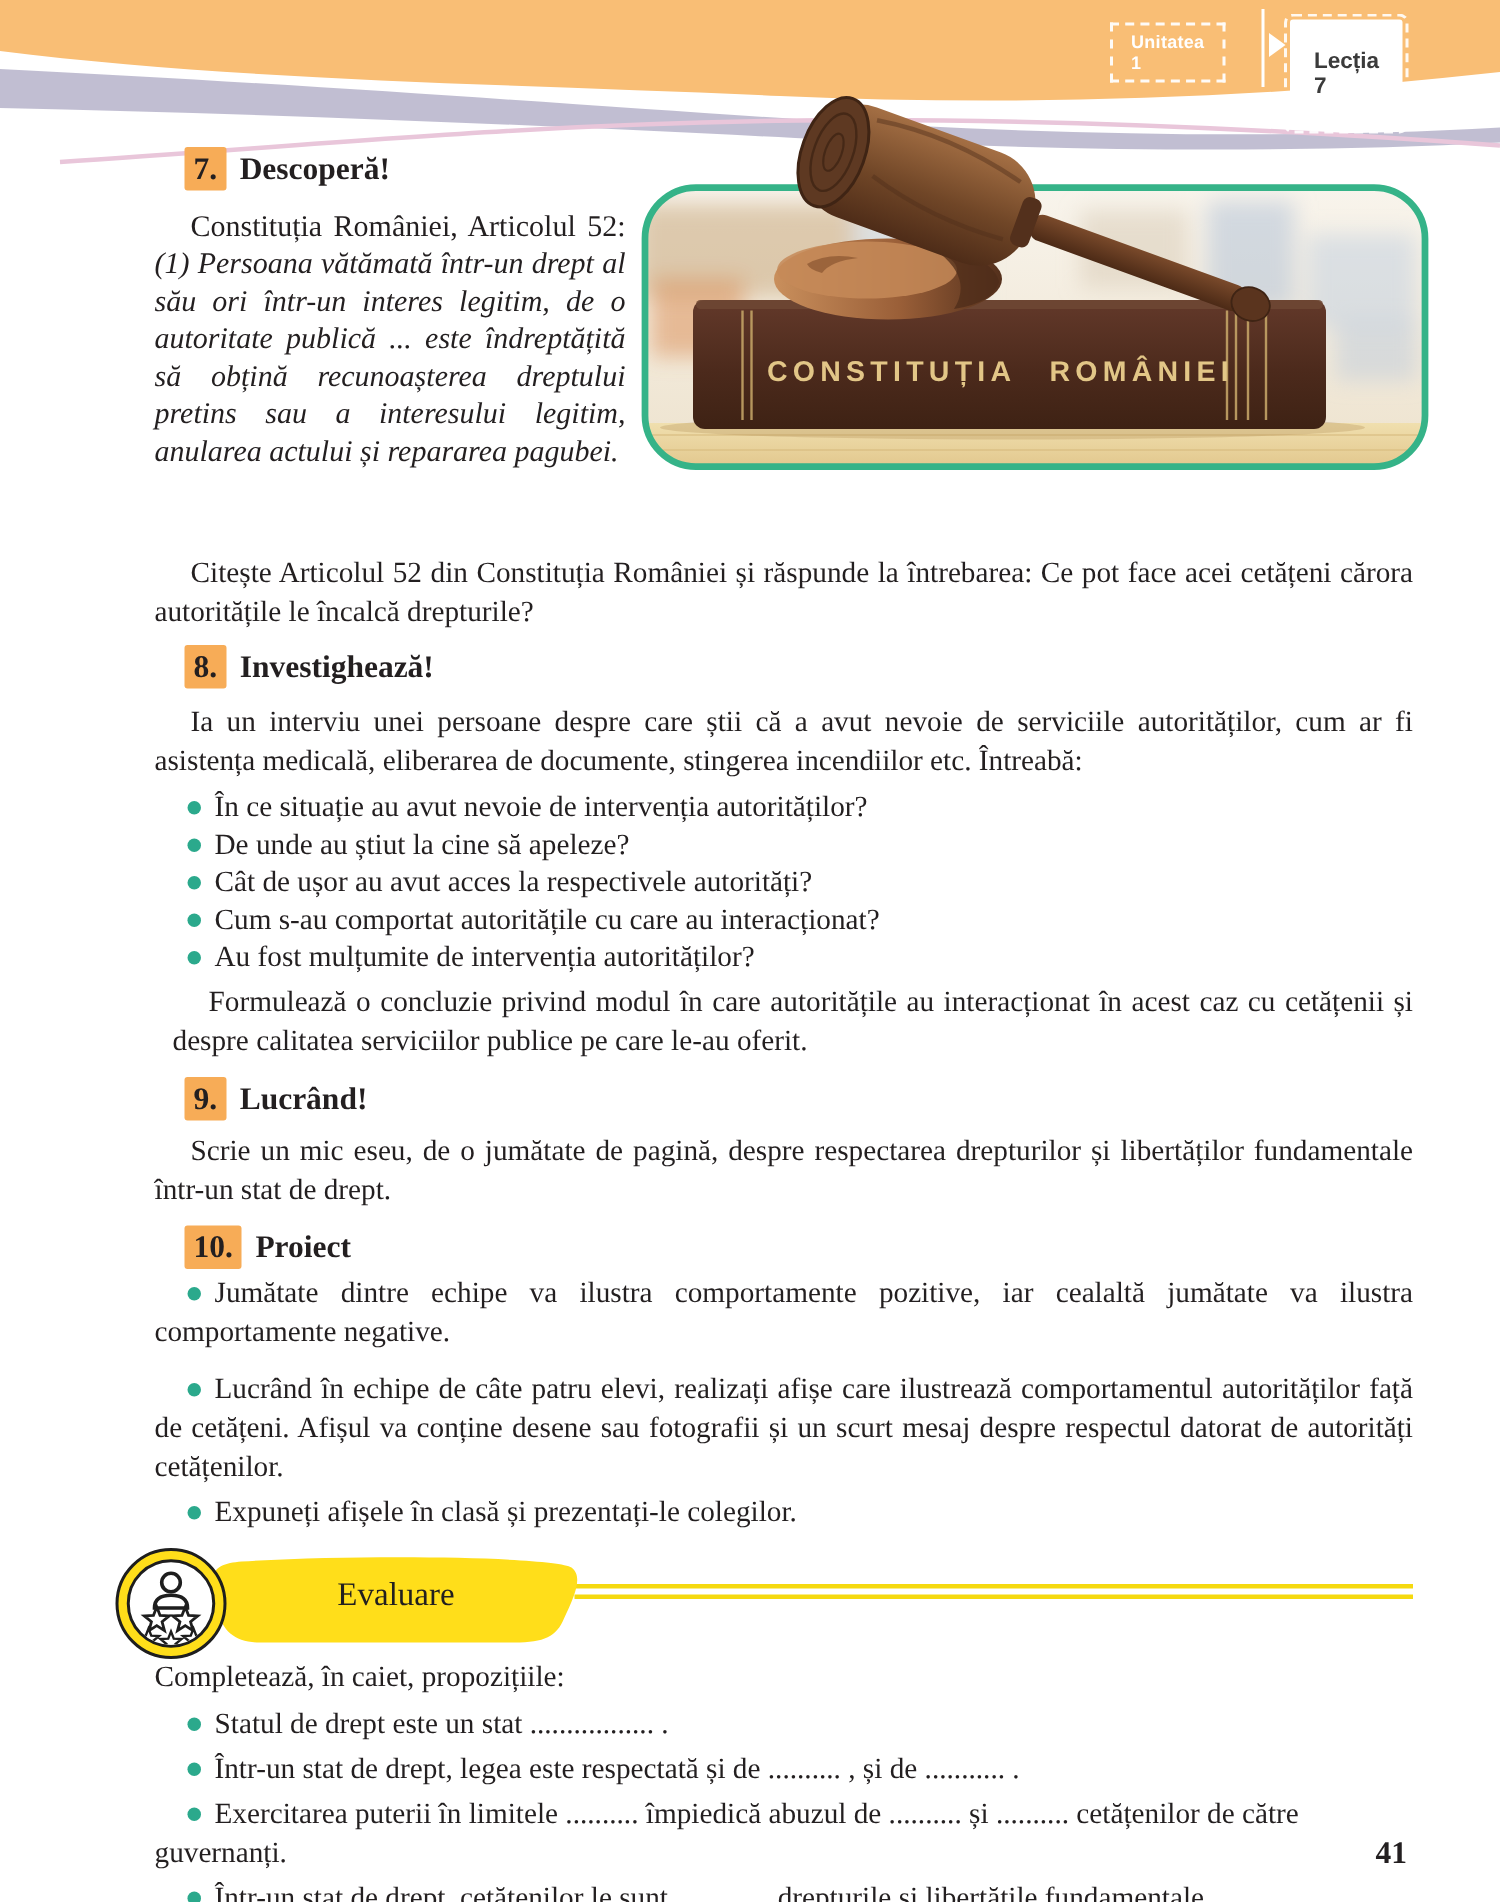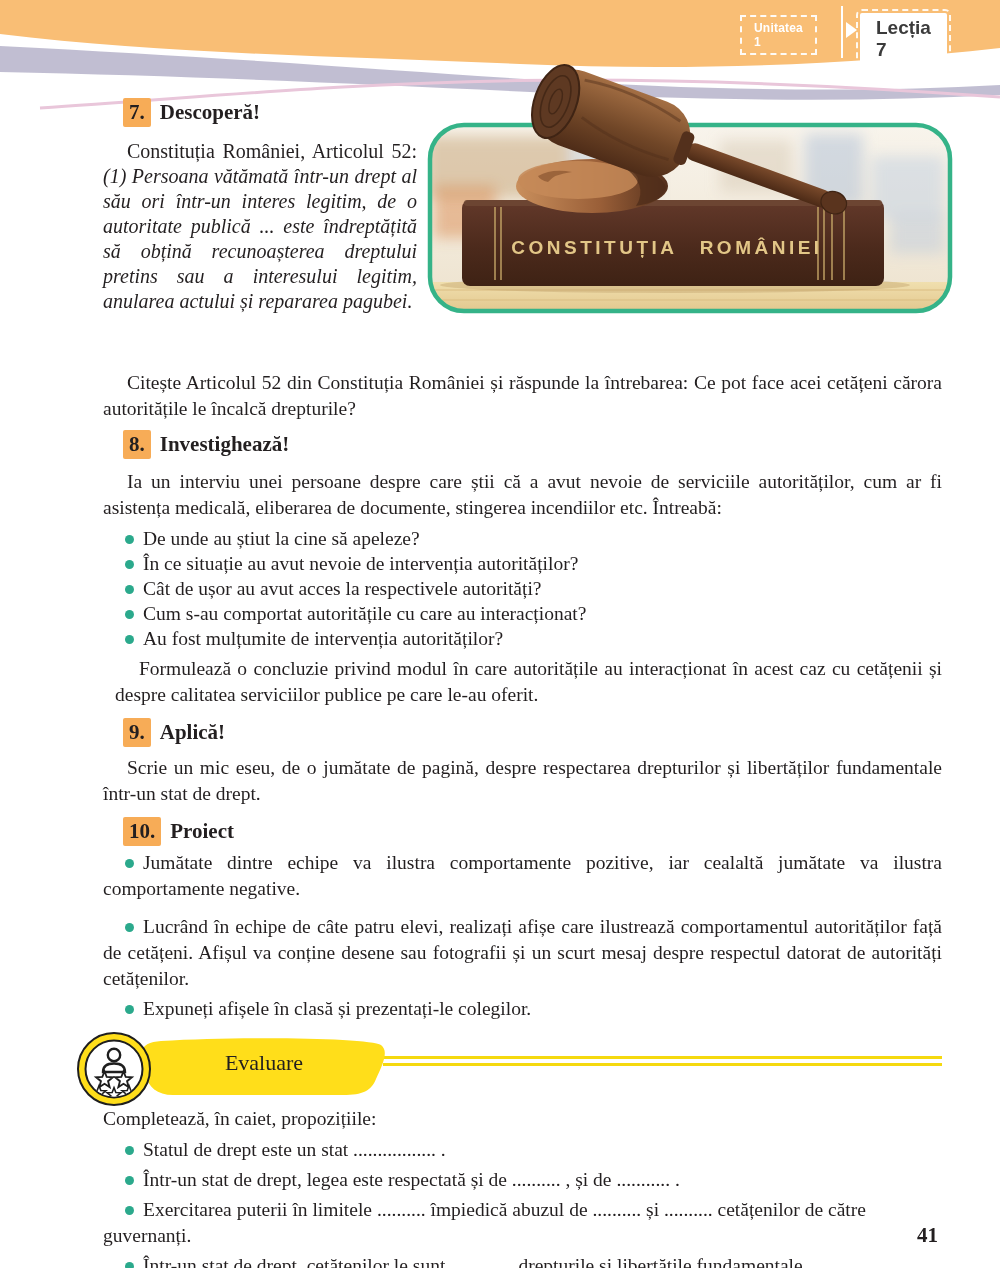--- a/index.html
+++ b/index.html
@@ -20,22 +20,22 @@
     padding:4px 12px; letter-spacing:.2px;
   }
   .badge-divider { position:absolute; left:101px; top:-6px; width:2px; height:52px; background:#ffffff; }
   .badge-arrow {
     position:absolute; left:106px; top:10px; width:0; height:0;
     border-top:8px solid transparent; border-bottom:8px solid transparent;
     border-left:11px solid #ffffff;
   }
   .lesson-badge {
     position:absolute; left:120px; top:1px;
-    background:#ffffff; color:#3B3B3B; font-weight:bold; font-size:19px;
-    padding:4px 16px; border-radius:2px;
+    background:#ffffff; color:#3B3B3B; font-weight:bold; font-size:15px;
+    padding:19px 16px; border-radius:2px;
     outline:2px dashed rgba(255,255,255,.9); outline-offset:2px;
   }
   
   .content { position:relative; padding:92px 58px 0 103px; }
   .sec-heading { font-size:21px; font-weight:bold; margin-left:20px; line-height:26px; }
   .num-badge {
     display:inline-block; background:#F7AC57; color:#231F20;
     padding:1px 6px 2px; margin-right:9px; border-radius:2px;
   }
   .body-para { font-size:19.5px; line-height:26px; text-align:justify; text-indent:24px; }
@@ -194,30 +194,30 @@
       </div>
     </div>
 
     <p class="body-para mt-cite">Citește Articolul 52 din Constituția României și răspunde la întrebarea: Ce pot face acei cetățeni cărora autoritățile le încalcă drepturile?</p>
 
     <div class="sec-heading h8">
       <span class="num-badge">8.</span><span>Investighează!</span>
     </div>
     <p class="body-para p8">Ia un interviu unei persoane despre care știi că a avut nevoie de serviciile autorităților, cum ar fi asistența medicală, eliberarea de documente, stingerea incendiilor etc. Întreabă:</p>
     <ul class="q-list">
+      <li><span class="dot"></span><span>În ce situație au avut nevoie de intervenția autorităților?</span></li>
       <li><span class="dot"></span><span>De unde au știut la cine să apeleze?</span></li>
-      <li><span class="dot"></span><span>În ce situație au avut nevoie de intervenția autorităților?</span></li>
       <li><span class="dot"></span><span>Cât de ușor au avut acces la respectivele autorități?</span></li>
       <li><span class="dot"></span><span>Cum s-au comportat autoritățile cu care au interacționat?</span></li>
       <li><span class="dot"></span><span>Au fost mulțumite de intervenția autorităților?</span></li>
     </ul>
     <p class="body-para p-conc">Formulează o concluzie privind modul în care autoritățile au interacționat în acest caz cu cetățenii și despre calitatea serviciilor publice pe care le-au oferit.</p>
 
     <div class="sec-heading h9">
-      <span class="num-badge">9.</span><span>Aplică!</span>
+      <span class="num-badge">9.</span><span>Lucrând!</span>
     </div>
     <p class="body-para p9">Scrie un mic eseu, de o jumătate de pagină, despre respectarea drepturilor și libertăților fundamentale într-un stat de drept.</p>
 
     <div class="sec-heading h10">
       <span class="num-badge">10.</span><span>Proiect</span>
     </div>
     <p class="bullet-para bp2"><span class="dot"></span><span>Jumătate dintre echipe va ilustra comportamente pozitive, iar cealaltă jumătate va ilustra comportamente negative.</span></p>
     <p class="bullet-para bp1"><span class="dot"></span><span>Lucrând în echipe de câte patru elevi, realizați afișe care ilustrează comportamentul autorităților față de cetățeni. Afișul va conține desene sau fotografii și un scurt mesaj despre respectul datorat de autorități cetățenilor.</span></p>
     <p class="bullet-para bp3"><span class="dot"></span><span>Expuneți afișele în clasă și prezentați-le colegilor.</span></p>
 

